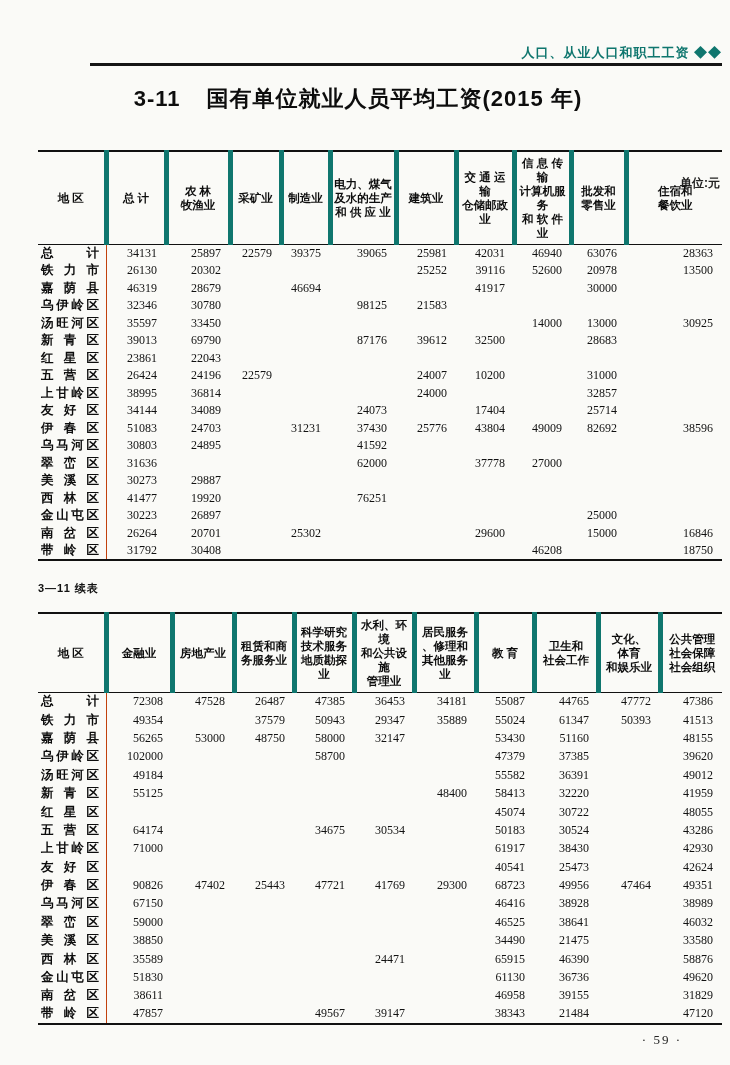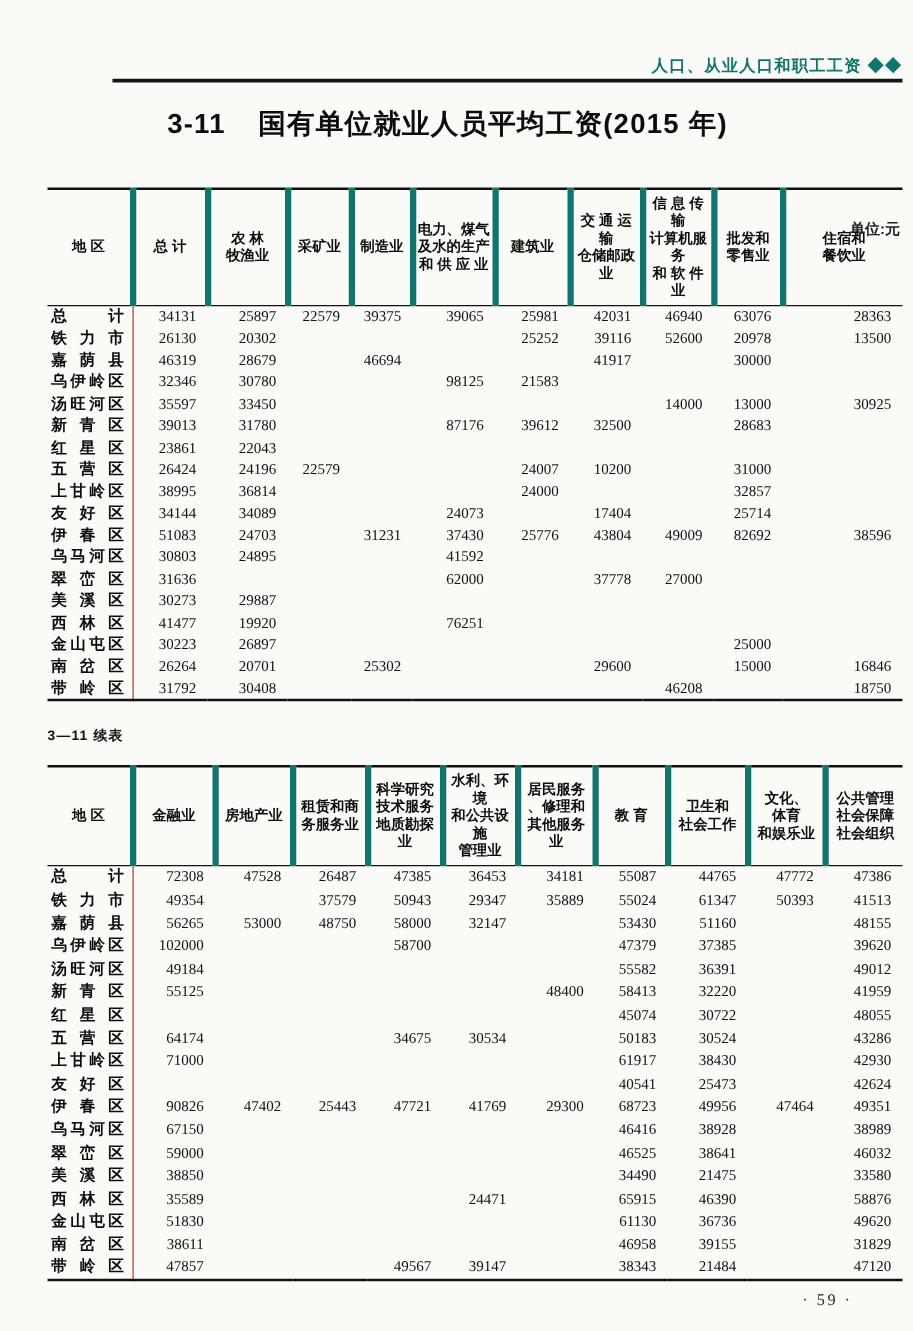--- a/index.html
+++ b/index.html
@@ -192,21 +192,21 @@
         <td></td>
         <td></td>
         <td></td>
         <td>14000</td>
         <td>13000</td>
         <td>30925</td>
       </tr>
       <tr>
         <td class="stub"><span class="rlabel">新青区</span></td>
         <td>39013</td>
-        <td>31780</td>
+        <td>69790</td>
         <td></td>
         <td></td>
         <td>87176</td>
         <td>39612</td>
         <td>32500</td>
         <td></td>
         <td>28683</td>
         <td></td>
       </tr>
       <tr>

